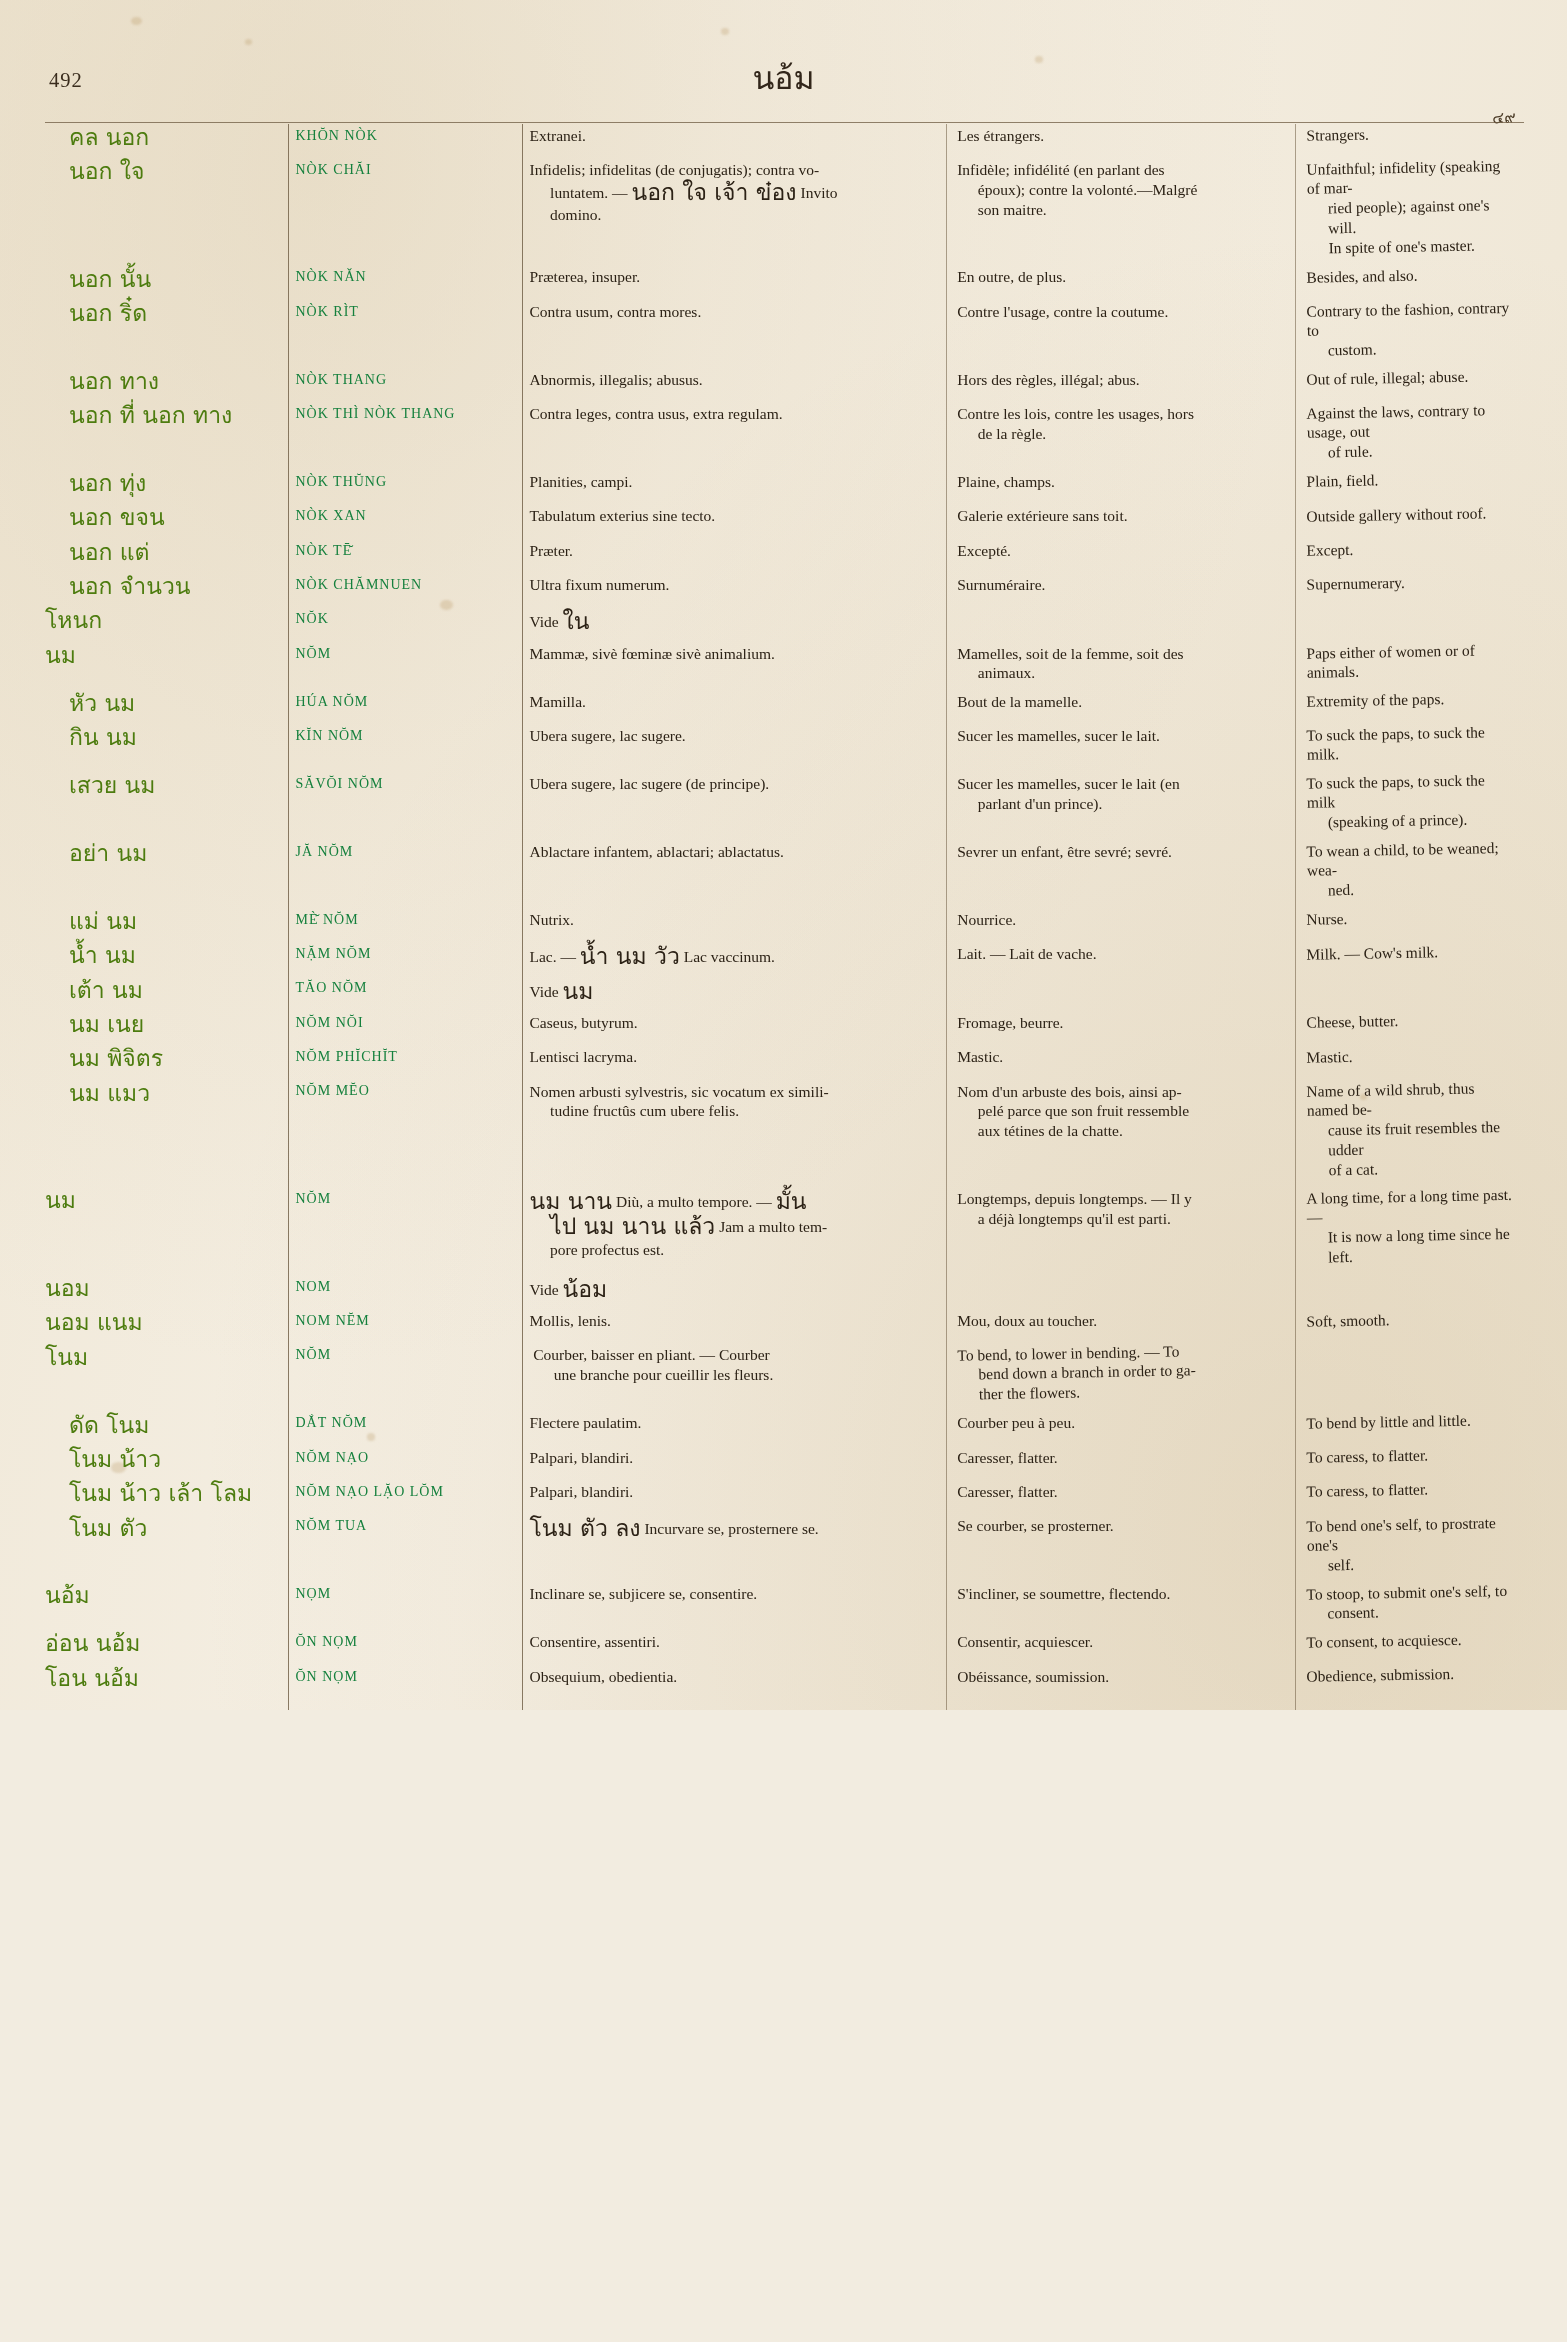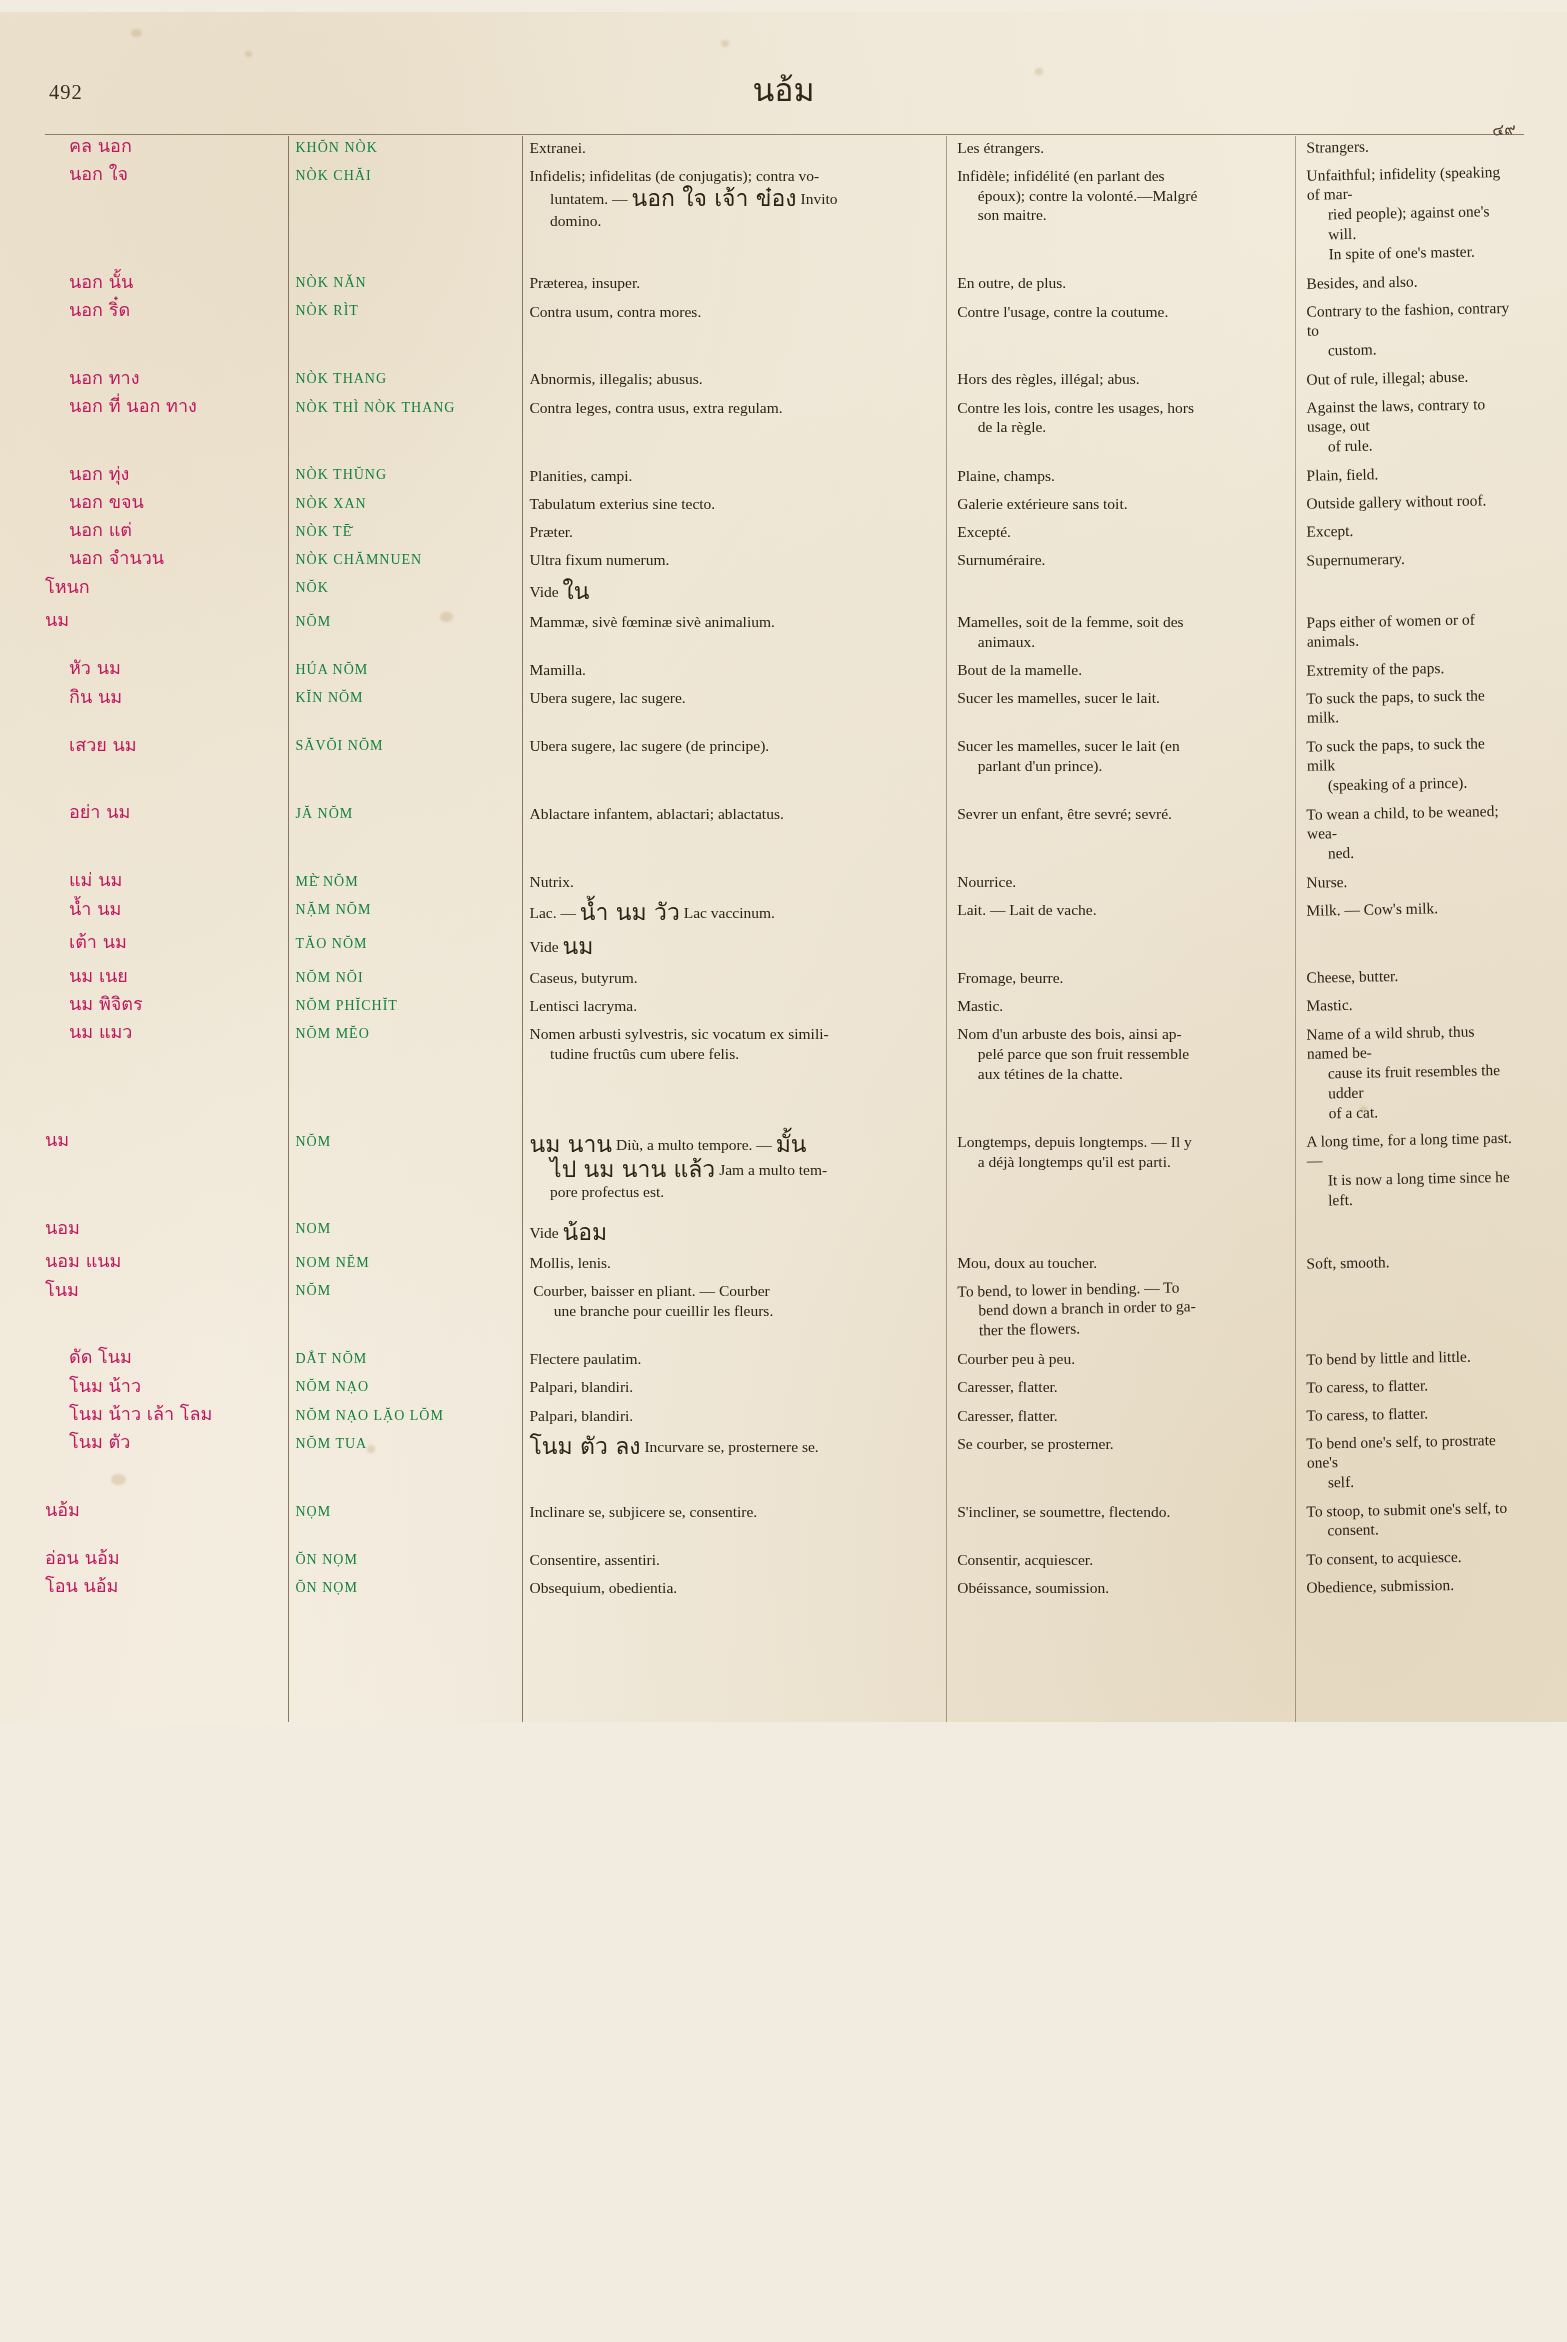--- a/index.html
+++ b/index.html
@@ -8,21 +8,20 @@
     background: #f2ece0;
   }
   .page {
     position: relative;
     width: 1567px;
     height: 1710px;
     background: #f4eee2;
     overflow: hidden;
     font-family: "Liberation Serif", serif;
     color: #2b2116;
-    margin-top: 12px;
   }
   
   .paper-tint {
     position: absolute;
     inset: 0;
     background:
       radial-gradient(ellipse at 20% 10%, rgba(214,196,160,0.35), rgba(214,196,160,0) 55%),
       radial-gradient(ellipse at 85% 90%, rgba(205,184,145,0.35), rgba(205,184,145,0) 60%),
       linear-gradient(100deg, rgba(236,226,205,0.5), rgba(248,243,233,0.2) 40%, rgba(233,222,199,0.5));
     pointer-events: none;
@@ -97,23 +96,23 @@
   .row {
     position: relative;
     display: grid;
     grid-template-columns: 243px 234px 424px 349px 230px;
     align-items: start;
   }
   .cell { padding: 2.8px 9.4px 2.8px 7.5px; box-sizing: border-box; }
 
   .c-thai {
     font-family: "DejaVu Sans", sans-serif;
-    font-size: 18px;
+    font-size: 23px;
     line-height: 1.25;
-    color: #be185d;
+    color: #4d7c0f;
     padding-left: 5.6px;
   }
   .c-thai.indent { padding-left: 24px; }
   .c-thai.out { padding-left: 0px; }
 
   .c-rom {
     font-size: 14px;
     letter-spacing: 1px;
     text-transform: uppercase;
     color: #15803d;

